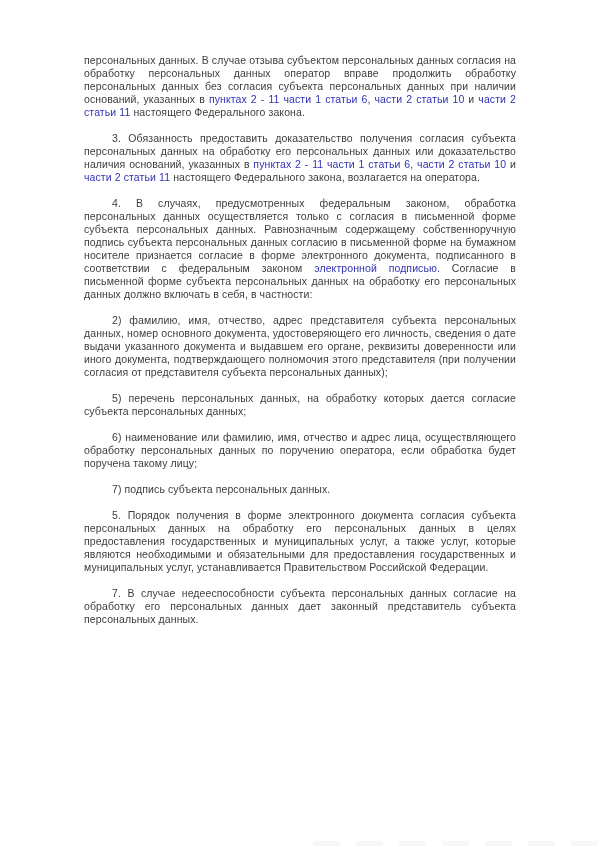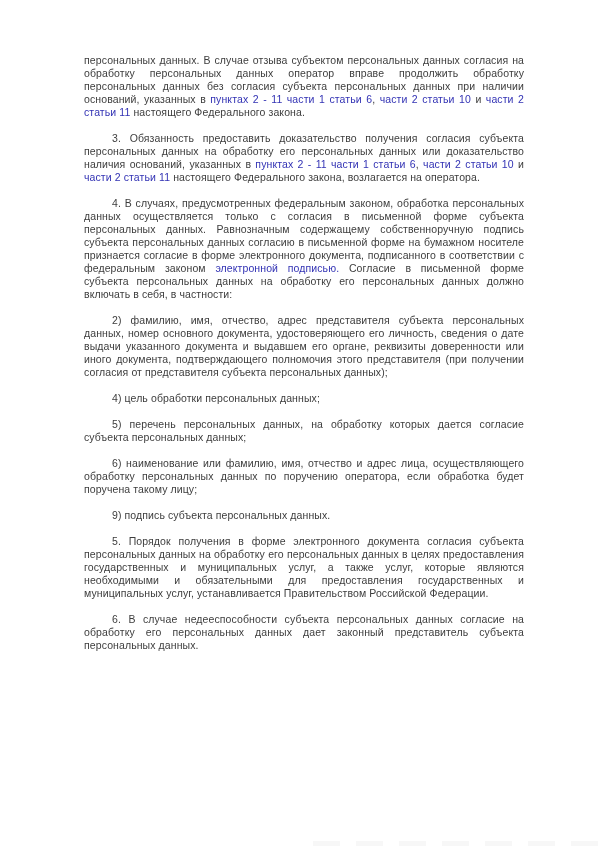--- a/index.html
+++ b/index.html
@@ -20,21 +20,21 @@
     top: 54px;
     left: 84px;
     width: 440px;
     color: #3d3d3d;
     font-size: 10.5px;
     line-height: 13px;
     text-align: justify;
     letter-spacing: 0.1px;
   }
   .doc p {
-    margin: 0 0 13px 0;
+    margin: 0 8px 13px 0;
     text-indent: 28px;
   }
   .doc p.no-indent {
     text-indent: 0;
   }
   .link {
     color: #3232b4;
     text-decoration: none;
     cursor: pointer;
   }
@@ -60,33 +60,32 @@
     <p class="no-indent"><span>персональных данных. В случае отзыва субъектом персональных данных согласия на обработку персональных данных оператор вправе продолжить обработку персональных данных без согласия субъекта персональных данных при наличии оснований, указанных в </span><a class="link">пунктах 2 - 11 части 1 статьи 6</a><span>, </span><a class="link">части 2 статьи 10</a><span> и </span><a class="link">части 2 статьи 11</a><span> настоящего Федерального закона.</span></p>
 
     <p><span>3. Обязанность предоставить доказательство получения согласия субъекта персональных данных на обработку его персональных данных или доказательство наличия оснований, указанных в </span><a class="link">пунктах 2 - 11 части 1 статьи 6</a><span>, </span><a class="link">части 2 статьи 10</a><span> и </span><a class="link">части 2 статьи 11</a><span> настоящего Федерального закона, возлагается на оператора.</span></p>
 
     <p><span>4. В случаях, предусмотренных федеральным законом, обработка персональных данных осуществляется только с согласия в письменной форме субъекта персональных данных. Равнозначным содержащему собственноручную подпись субъекта персональных данных согласию в письменной форме на бумажном носителе признается согласие в форме электронного документа, подписанного в соответствии с федеральным законом </span><a class="link">электронной подписью.</a><span> Согласие в письменной форме субъекта персональных данных на обработку его персональных данных должно включать в себя, в частности:</span></p>
 
 
     <p><span>2) фамилию, имя, отчество, адрес представителя субъекта персональных данных, номер основного документа, удостоверяющего его личность, сведения о дате выдачи указанного документа и выдавшем его органе, реквизиты доверенности или иного документа, подтверждающего полномочия этого представителя (при получении согласия от представителя субъекта персональных данных);</span></p>
 
 
-    <p><span>4) цель обработки персональных данных;</span></p>
 
     <p><span>5) перечень персональных данных, на обработку которых дается согласие субъекта персональных данных;</span></p>
 
     <p><span>6) наименование или фамилию, имя, отчество и адрес лица, осуществляющего обработку персональных данных по поручению оператора, если обработка будет поручена такому лицу;</span></p>
 
 
 
-    <p><span>9) подпись субъекта персональных данных.</span></p>
+    <p><span>7) подпись субъекта персональных данных.</span></p>
 
     <p><span>5. Порядок получения в форме электронного документа согласия субъекта персональных данных на обработку его персональных данных в целях предоставления государственных и муниципальных услуг, а также услуг, которые являются необходимыми и обязательными для предоставления государственных и муниципальных услуг, устанавливается Правительством Российской Федерации.</span></p>
 
-    <p><span>6. В случае недееспособности субъекта персональных данных согласие на обработку его персональных данных дает законный представитель субъекта персональных данных.</span></p>
+    <p><span>7. В случае недееспособности субъекта персональных данных согласие на обработку его персональных данных дает законный представитель субъекта персональных данных.</span></p>
 
   </div>
 
   <div class="artifact-row">
     <div class="mark"></div>
     <div class="mark"></div>
     <div class="mark"></div>
     <div class="mark"></div>
     <div class="mark"></div>
     <div class="mark"></div>

